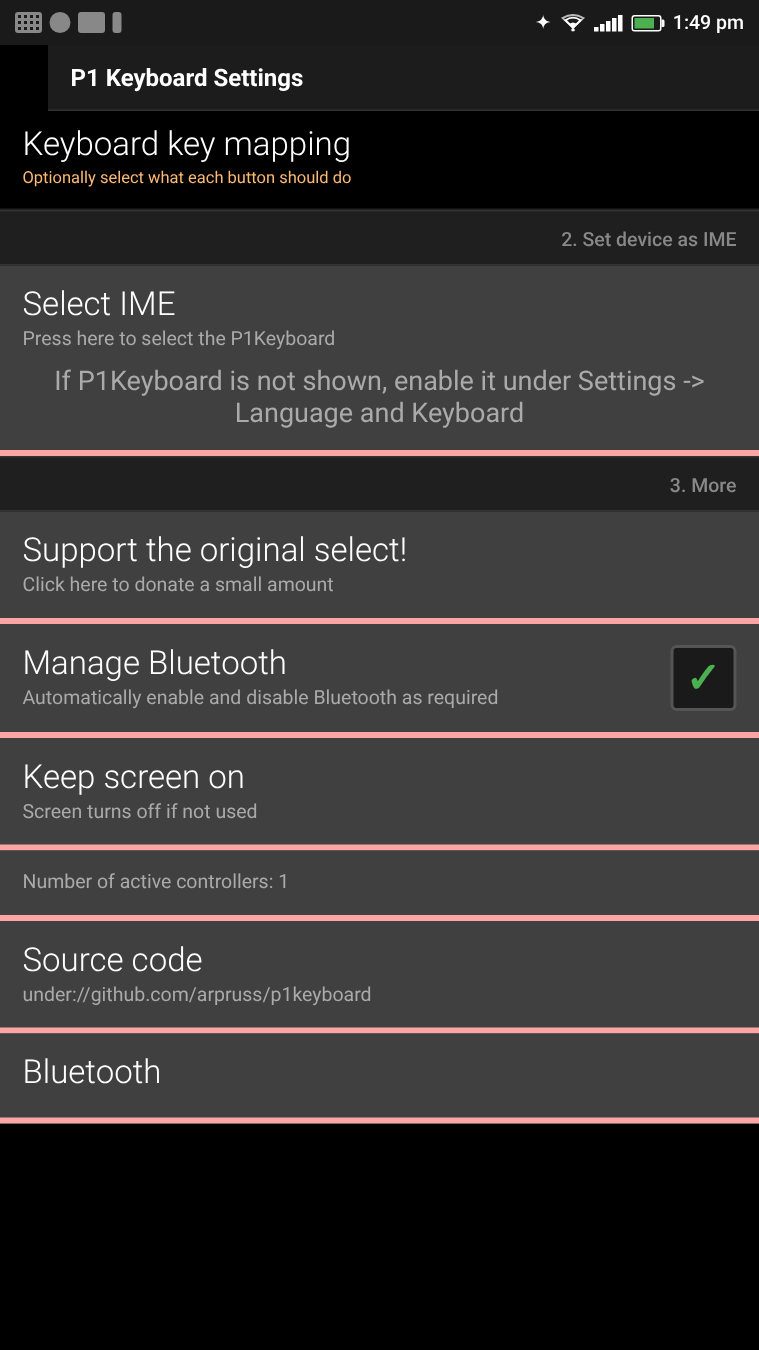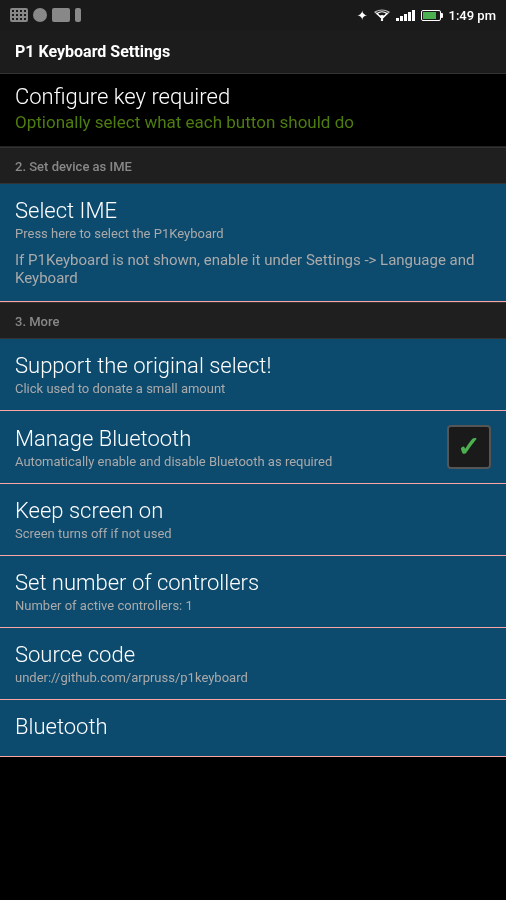--- a/index.html
+++ b/index.html
@@ -59,91 +59,93 @@
     }
 
     
     .title-bar {
       background: #1c1c1c;
       height: 44px;
       display: flex;
       align-items: center;
       padding: 0 15px;
       border-bottom: 1px solid #333;
+      margin-left: 32px;
     }
 
     .title-bar-text {
       font-size: 16px;
       font-weight: bold;
       color: #fff;
     }
 
     
     .section-header {
       background: #1f1f1f;
       padding: 8px 15px;
       border-top: 1px solid #333;
       border-bottom: 1px solid #333;
+      text-align: right;
     }
 
     .section-header-text {
       font-size: 13px;
       color: #888;
       font-weight: 500;
     }
 
     
     .list-item {
-      background: #0c4a6e;
+      background: #404040;
       padding: 14px 15px;
-      border-bottom: 1px solid #fca5a5;
+      border-bottom: 4px solid #fca5a5;
       cursor: pointer;
     }
 
     .list-item-title {
       font-size: 22px;
       color: #fff;
       font-weight: 300;
       margin-bottom: 3px;
     }
 
     .list-item-subtitle {
       font-size: 13px;
       color: #aaa;
     }
 
     .list-item-hint {
-      font-size: 15px;
+      font-size: 18px;
       color: #aaa;
       margin-top: 10px;
+      text-align: center;
     }
 
     
     .top-item {
       background: #000;
       padding: 10px 15px 14px 15px;
       border-bottom: 1px solid #222;
     }
 
     .top-item-title {
       font-size: 22px;
       color: #fff;
       font-weight: 300;
       margin-bottom: 3px;
     }
 
     .top-item-subtitle {
-      font-size: 17px;
-      color: #4d7c0f;
+      font-size: 11px;
+      color: #fdba74;
     }
 
     
     .list-item-row {
       display: flex;
-      align-items: center;
       justify-content: space-between;
     }
 
     .list-item-content {
       flex: 1;
     }
 
     
     .checkbox-container {
       width: 44px;
@@ -239,62 +241,61 @@
     </div>
     <span style="font-size:13px; font-weight:500;">1:49 pm</span>
   </div>
 </div>
 
 <div class="title-bar">
   <span class="title-bar-text">P1 Keyboard Settings</span>
 </div>
 
 <div class="top-item">
-  <div class="top-item-title">Configure key required</div>
+  <div class="top-item-title">Keyboard key mapping</div>
   <div class="top-item-subtitle">Optionally select what each button should do</div>
 </div>
 
 <div class="section-header">
   <span class="section-header-text">2. Set device as IME</span>
 </div>
 
 <div class="list-item">
   <div class="list-item-title">Select IME</div>
   <div class="list-item-subtitle">Press here to select the P1Keyboard</div>
   <div class="list-item-hint">If P1Keyboard is not shown, enable it under Settings -&gt; Language and Keyboard</div>
 </div>
 
 <div class="section-header">
   <span class="section-header-text">3. More</span>
 </div>
 
 <div class="list-item">
   <div class="list-item-title">Support the original select!</div>
-  <div class="list-item-subtitle">Click used to donate a small amount</div>
+  <div class="list-item-subtitle">Click here to donate a small amount</div>
 </div>
 
 <div class="list-item">
   <div class="list-item-row">
     <div class="list-item-content">
       <div class="list-item-title">Manage Bluetooth</div>
       <div class="list-item-subtitle">Automatically enable and disable Bluetooth as required</div>
     </div>
     <div class="checkbox-container">
       <span class="checkbox-check">✓</span>
     </div>
   </div>
 </div>
 
 <div class="list-item">
   <div class="list-item-title">Keep screen on</div>
   <div class="list-item-subtitle">Screen turns off if not used</div>
 </div>
 
 <div class="list-item">
-  <div class="list-item-title">Set number of controllers</div>
   <div class="list-item-subtitle">Number of active controllers: 1</div>
 </div>
 
 <div class="list-item">
   <div class="list-item-title">Source code</div>
   <div class="list-item-subtitle">under://github.com/arpruss/p1keyboard</div>
 </div>
 
 <div class="list-item">
   <div class="list-item-title">Bluetooth</div>

